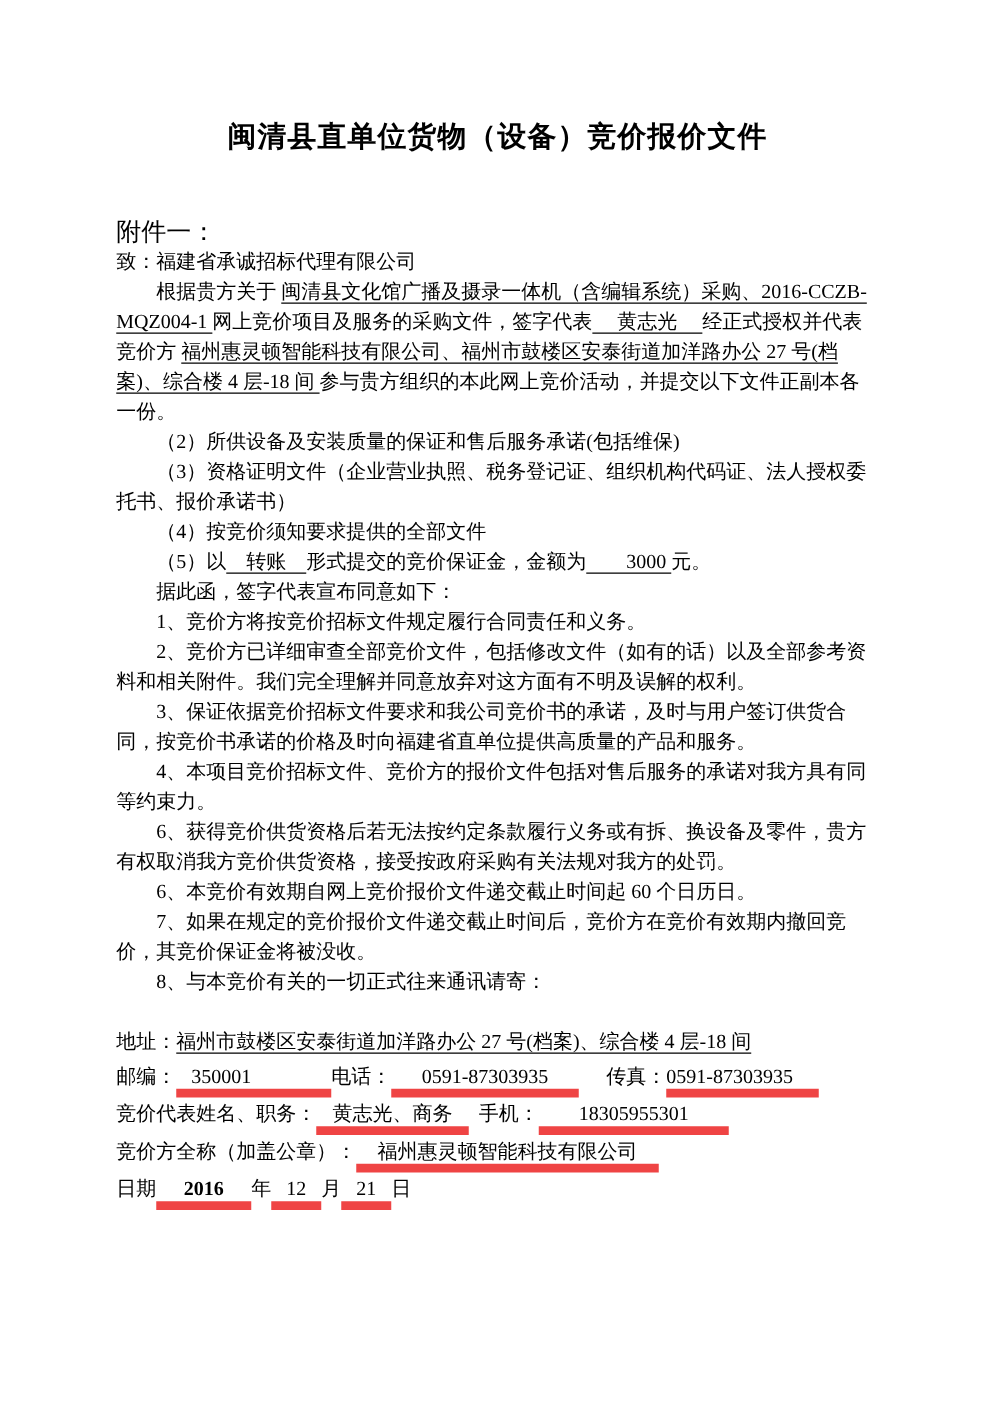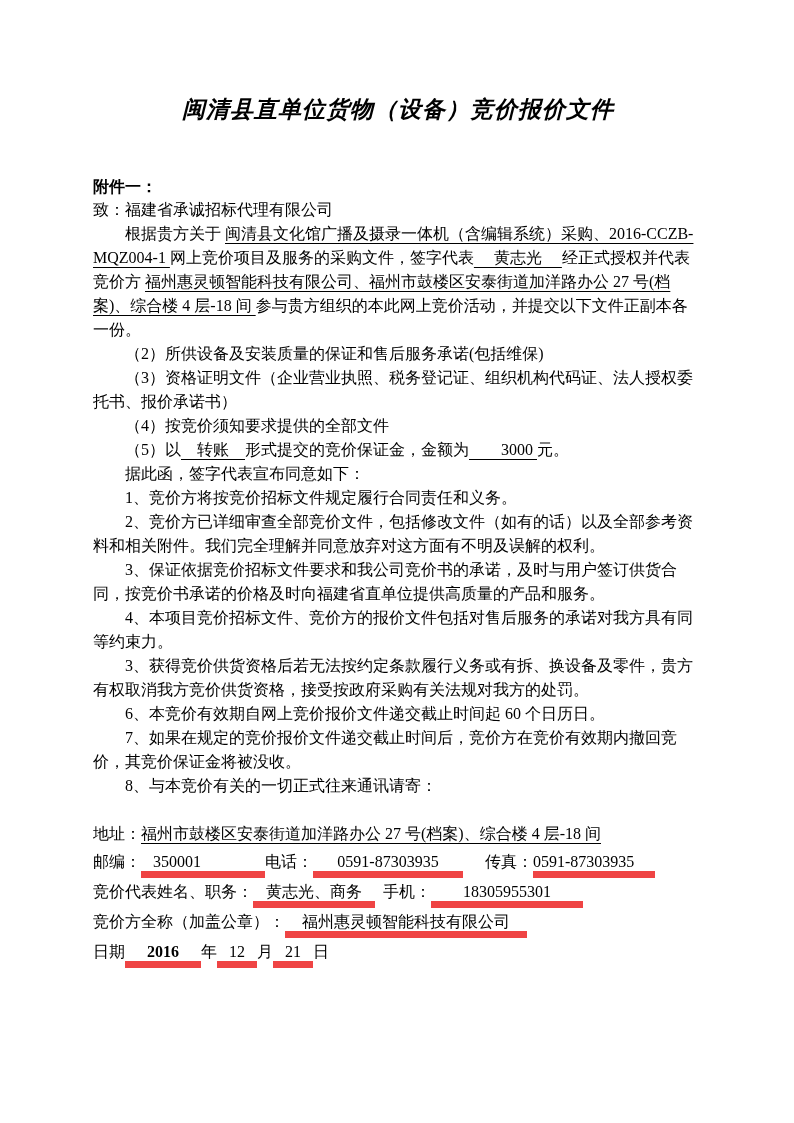--- a/index.html
+++ b/index.html
@@ -3,22 +3,22 @@
 <meta charset="utf-8">
 <style>
   html,body{margin:0;padding:0;background:#ffffff;}
   body{
     width:794px;height:1123px;color:#000;
     font-family:"Liberation Serif","DejaVu Serif",serif;
     -webkit-font-smoothing:none;
   }
   .page{width:794px;height:1123px;box-sizing:border-box;padding:96px 91px 0 93px;background:#fff;}
   p{margin:0;padding:0;}
-  .doc-title{font-size:23px;font-weight:bold;text-align:center;line-height:28px;letter-spacing:1px;margin:0 0 51px 0;font-style:italic;}
-  .attach-label{font-size:16px;font-weight:bold;line-height:23px;}
+  .doc-title{font-size:23px;font-weight:bold;text-align:center;line-height:28px;letter-spacing:1px;margin:0 0 51px 0;}
+  .attach-label{font-size:20px;font-weight:normal;line-height:23px;}
   .letter-title{font-size:17px;font-weight:bold;text-align:center;line-height:24px;margin:0;}
   .body-text{font-size:16px;line-height:24px;}
   .para{text-indent:2em;}
   .u{text-decoration:underline;text-decoration-thickness:1px;text-underline-offset:4px;}
   .contact{font-size:16px;line-height:28px;margin-top:22px;}
   .blank{display:inline-block;text-align:center;border-bottom:7px solid #ef4444;line-height:19px;vertical-align:baseline;}
   .w-zip{min-width:112px;text-align:left;padding-left:12px;}
   .w-phone{min-width:150px;}
   .w-fax{min-width:122px;text-align:left;}
   .w-rep{min-width:122px;}
@@ -51,21 +51,21 @@
     <p class="para">（4）按竞价须知要求提供的全部文件</p>
 
     <p class="para"><span>（5）以</span><span class="u">　转账　</span><span>形式提交的竞价保证金，金额为</span><span class="u">　　3000 </span><span>元。</span></p>
 
     <p class="para">据此函，签字代表宣布同意如下：</p>
 
     <p class="para">1、竞价方将按竞价招标文件规定履行合同责任和义务。</p>
     <p class="para">2、竞价方已详细审查全部竞价文件，包括修改文件（如有的话）以及全部参考资料和相关附件。我们完全理解并同意放弃对这方面有不明及误解的权利。</p>
     <p class="para">3、保证依据竞价招标文件要求和我公司竞价书的承诺，及时与用户签订供货合同，按竞价书承诺的价格及时向福建省直单位提供高质量的产品和服务。</p>
     <p class="para">4、本项目竞价招标文件、竞价方的报价文件包括对售后服务的承诺对我方具有同等约束力。</p>
-    <p class="para">3、获得竞价供货资格后若无法按约定条款履行义务或有拆、换设备及零件，贵方有权取消我方竞价供货资格，接受按政府采购有关法规对我方的处罚。</p>
+    <p class="para">6、获得竞价供货资格后若无法按约定条款履行义务或有拆、换设备及零件，贵方有权取消我方竞价供货资格，接受按政府采购有关法规对我方的处罚。</p>
     <p class="para">6、本竞价有效期自网上竞价报价文件递交截止时间起 60 个日历日。</p>
     <p class="para">7、如果在规定的竞价报价文件递交截止时间后，竞价方在竞价有效期内撤回竞价，其竞价保证金将被没收。</p>
     <p class="para">8、与本竞价有关的一切正式往来通讯请寄：</p>
   </div>
 
   <div class="contact">
     <p><span>地址：</span><span class="u addr-fill">福州市鼓楼区安泰街道加洋路办公 27 号(档案)、综合楼 4 层-18 间</span></p>
 
     <p><span>邮编：</span><span class="blank w-zip">350001</span><span>电话：</span><span class="blank w-phone">0591-87303935</span><span class="gap-mid">传真：</span><span class="blank w-fax">0591-87303935</span></p>
 

